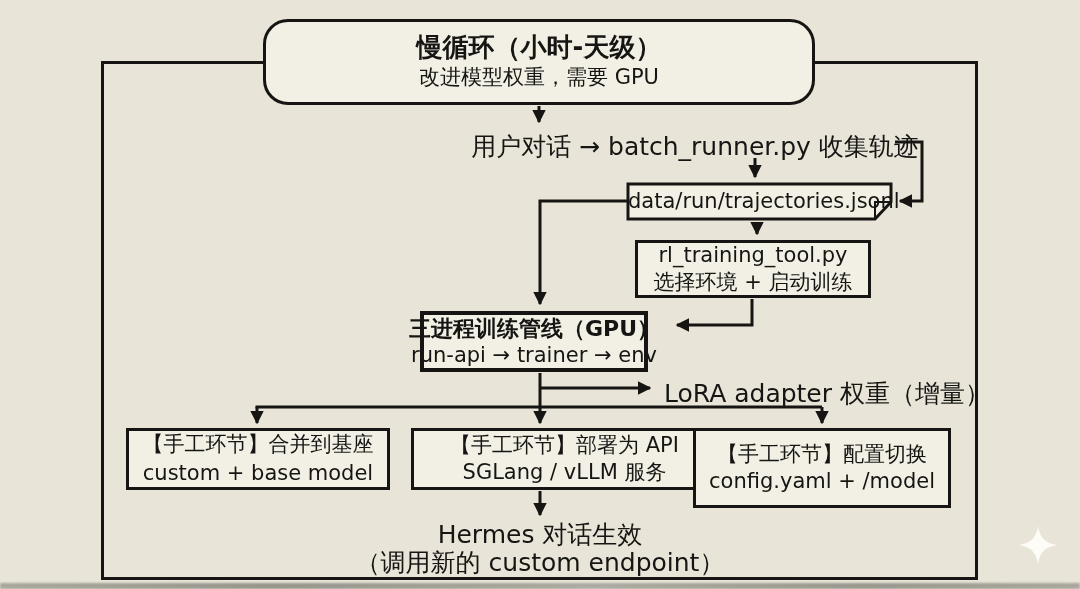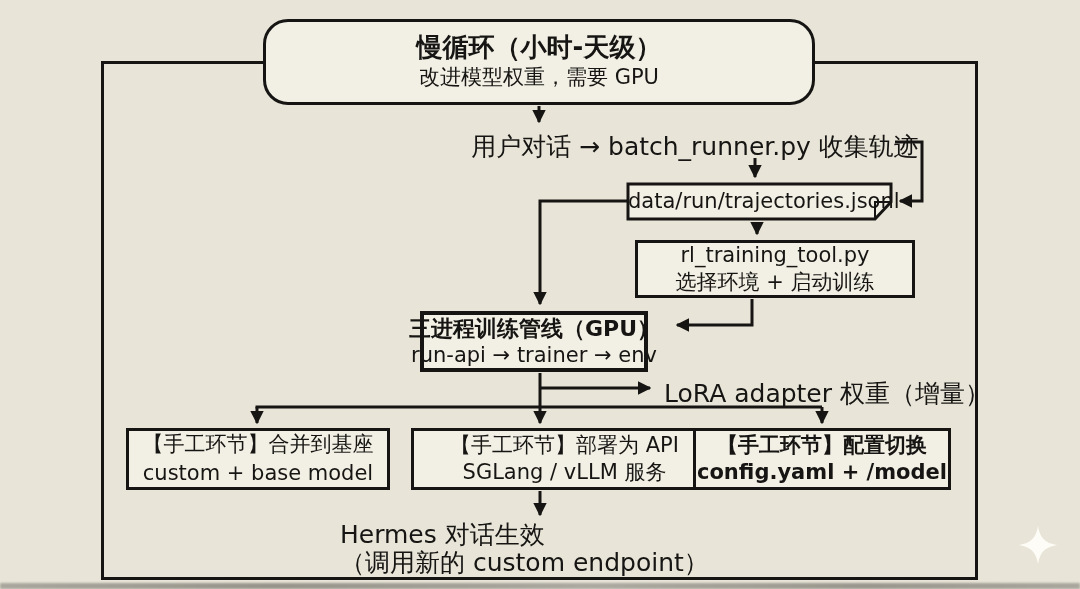--- a/index.html
+++ b/index.html
@@ -19,26 +19,26 @@
     display:flex;flex-direction:column;justify-content:center;align-items:center;
     text-align:center;z-index:2;line-height:27px;
   }
   .box .l1,.box .l2{font-size:21px;white-space:nowrap;}
   .title-box{left:263px;top:19px;width:552px;height:86px;z-index:3;line-height:30px;border-radius:25px;}
   .title-box .l1{font-size:26px;font-weight:700;}
   .pipeline-box{left:420px;top:311px;width:228px;height:61px;border-width:4px;}
   .pipeline-box .l1{font-weight:700;font-size:22px;}
   .step-merge{left:126px;top:428px;width:264px;height:62px;justify-content:space-between;}
   .step-deploy{left:411px;top:428px;width:307px;height:62px;}
-  .step-config{left:693px;top:428px;width:258px;height:62px;font-weight:bold;}
-  .rl-box{left:635px;top:240px;width:280px;height:58px;}
+  .step-config{left:693px;top:428px;width:258px;height:80px;}
+  .rl-box{left:635px;top:240px;width:236px;height:58px;}
   .plainlabel{position:absolute;font-size:25px;white-space:nowrap;z-index:2;}
   .collect-label{left:465px;top:130px;width:460px;text-align:center;}
   .lora-label{left:664px;top:377px;}
-  .result-label{left:340px;top:521px;width:400px;text-align:left;line-height:28px;}
+  .result-label{left:340px;top:521px;width:400px;text-align:center;line-height:28px;}
   .doc-text{
     position:absolute;left:628px;top:184px;width:263px;height:34px;
     line-height:34px;text-align:center;font-size:21px;z-index:6;white-space:nowrap;
   }
   #connector-layer{position:absolute;left:0;top:0;z-index:4;pointer-events:none;}
   #connector-layer path{stroke:var(--ink,#161513);stroke-width:3;fill:none;}
   #connector-layer path.shape{fill:var(--fill,#f2f0e4);}
   #connector-layer path.crease{stroke-width:2;}
   .sparkle{position:absolute;left:1019px;top:526px;width:38px;height:38px;z-index:2;}
   .bottom-bar{

